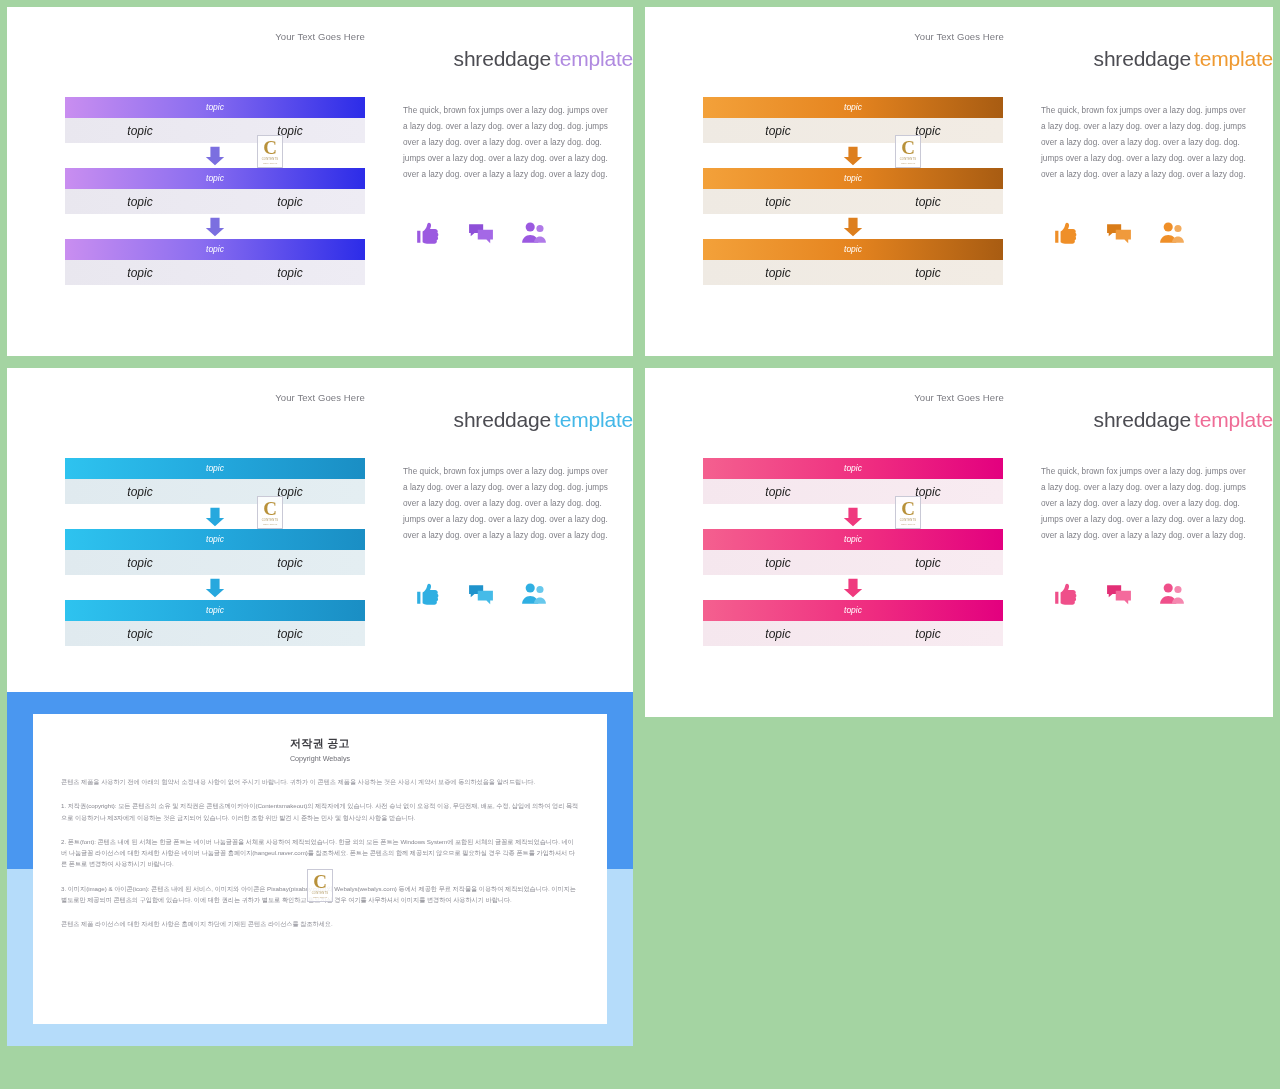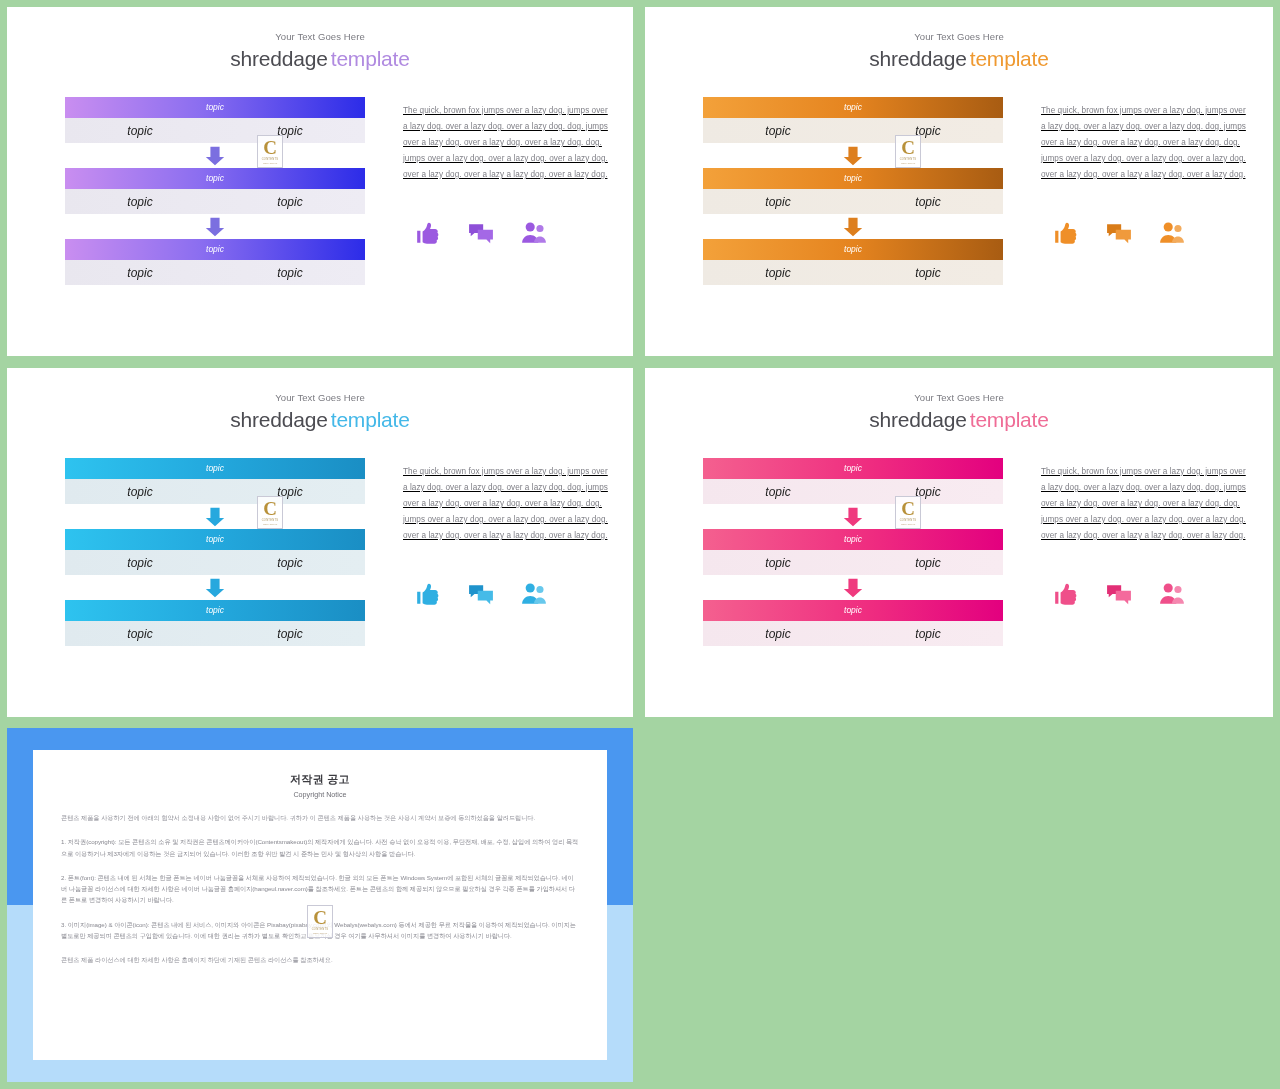--- a/index.html
+++ b/index.html
@@ -27,38 +27,38 @@
 
   
   .eyebrow {
     text-align: center;
     font-size: 9.5px;
     color: #7a7a80;
     letter-spacing: .1px;
     margin-top: 24px;
   }
   .title {
-    text-align: center;
+    text-align: right;
     font-size: 21px;
     font-weight: 400;
     color: #4c4c52;
     margin-top: 5px;
     letter-spacing: -.2px;
   }
   .title .accent { margin-left: 3px; }
 
   
   .content {
     position: relative;
     margin-top: 26px;
     display: flex;
     padding: 0 22px 0 58px;
   }
   .chart-col { width: 300px; flex: 0 0 300px; }
-  .text-col  { flex: 1; padding-left: 38px; padding-top: 6px; text-decoration: underline; }
+  .text-col  { flex: 1; padding-left: 38px; padding-top: 6px; }
 
   
   .group { position: relative; font-style: italic; }
   .bar-head {
     height: 21px;
     line-height: 21px;
     text-align: center;
     color: #ffffff;
     font-size: 8.5px;
   }
@@ -129,21 +129,21 @@
   }
   .wmark .w-sub2 {
     font-size: 2.4px;
     color: #bda47a;
     margin-top: .5px;
   }
 
   
   .slide-copy {
     position: absolute;
-    left: 7px; top: 728px;
+    left: 7px; top: 692px;
     width: 626px; height: 354px;
     background: #4a97f0;
     padding: 22px 20px;
   }
   .slide-copy .inner-lower {
     position: absolute;
     left: 0; bottom: 0;
     width: 100%; height: 177px;
     background: #b5dcfa;
   }
@@ -512,21 +512,21 @@
         <span class="w-sub">CONTENTS</span>
         <span class="w-sub2">COPYRIGHT</span>
       </div>
     </div>
   </div>
 
   <div class="slide-copy">
     <div class="inner-lower"></div>
     <div class="doc">
       <div class="doc-title">저작권 공고</div>
-      <div class="doc-sub">Copyright Notice</div>
+      <div class="doc-sub">Copyright Webalys</div>
 
       <p>콘텐츠 제품을 사용하기 전에 아래의 협약서 소정내용 사항이 없어 주시기 바랍니다. 귀하가 이 콘텐츠 제품을 사용하는 것은 사용시 계약서 보증에 동의하셨음을 알려드립니다.</p>
       <p class="num">1. 저작권(copyright): 모든 콘텐츠의 소유 및 저작권은 콘텐츠메이커아이(Contentsmakeout)의 제작자에게 있습니다. 사전 승낙 없이 오용적 이용, 무단전재, 배포, 수정, 삽입에 의하여 영리 목적으로 이용하거나 제3자에게 이용하는 것은 금지되어 있습니다. 이러한 조항 위반 발견 시 준하는 민사 및 형사상의 사항을 받습니다.</p>
       <p class="num">2. 폰트(font): 콘텐츠 내에 된 서체는 한글 폰트는 네이버 나눔글꼴을 서체로 사용하여 제작되었습니다. 한글 외의 모든 폰트는 Windows System에 포함된 서체의 글꼴로 제작되었습니다. 네이버 나눔글꼴 라이선스에 대한 자세한 사항은 네이버 나눔글꼴 홈페이지(hangeul.naver.com)를 참조하세요. 폰트는 콘텐츠의 함께 제공되지 않으므로 필요하실 경우 각종 폰트를 가입하셔서 다른 폰트로 변경하여 사용하시기 바랍니다.</p>
       <p class="num">3. 이미지(image) &amp; 아이콘(icon): 콘텐츠 내에 된 서비스, 이미지와 아이콘은 Pixabay(pixabay.com)와 Webalys(webalys.com) 등에서 제공한 무료 저작물을 이용하여 제작되었습니다. 이미지는 별도로만 제공되며 콘텐츠의 구입함에 있습니다. 이에 대한 권리는 귀하가 별도로 확인하고 필요하실 경우 여기를 사무하셔서 이미지를 변경하여 사용하시기 바랍니다.</p>
       <p>콘텐츠 제품 라이선스에 대한 자세한 사항은 홈페이지 하단에 기재된 콘텐츠 라이선스를 참조하세요.</p>
 
       <div class="wmark">
         <span class="c">C</span>
         <span class="w-sub">CONTENTS</span>

